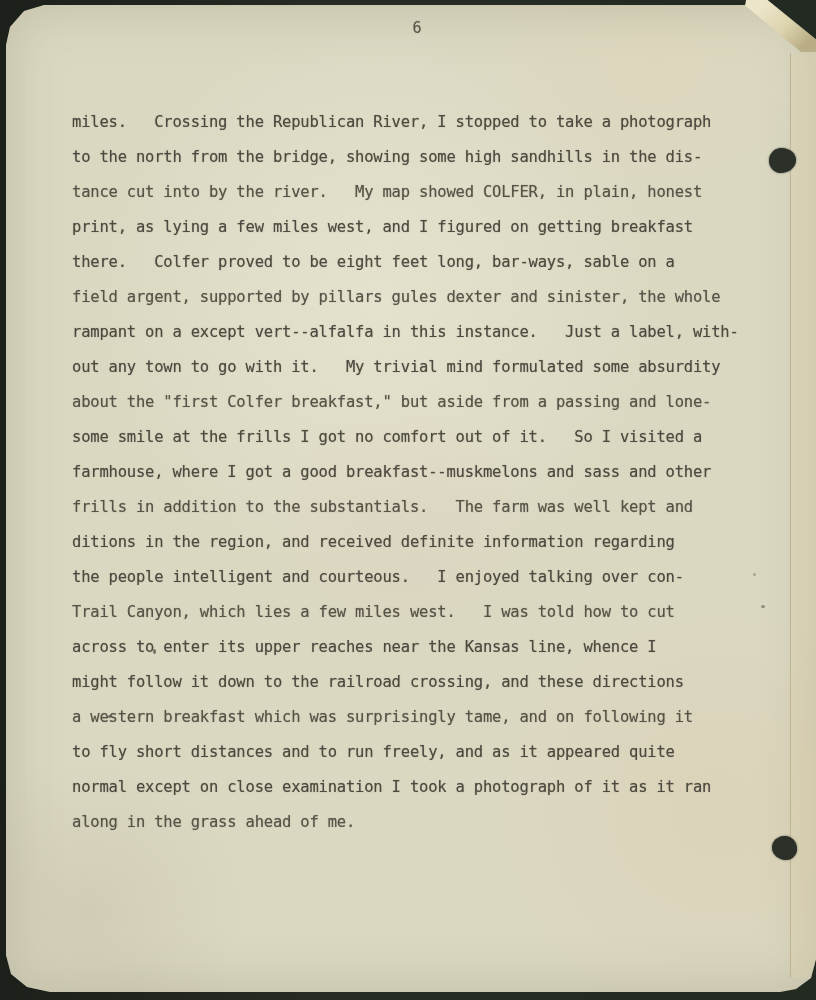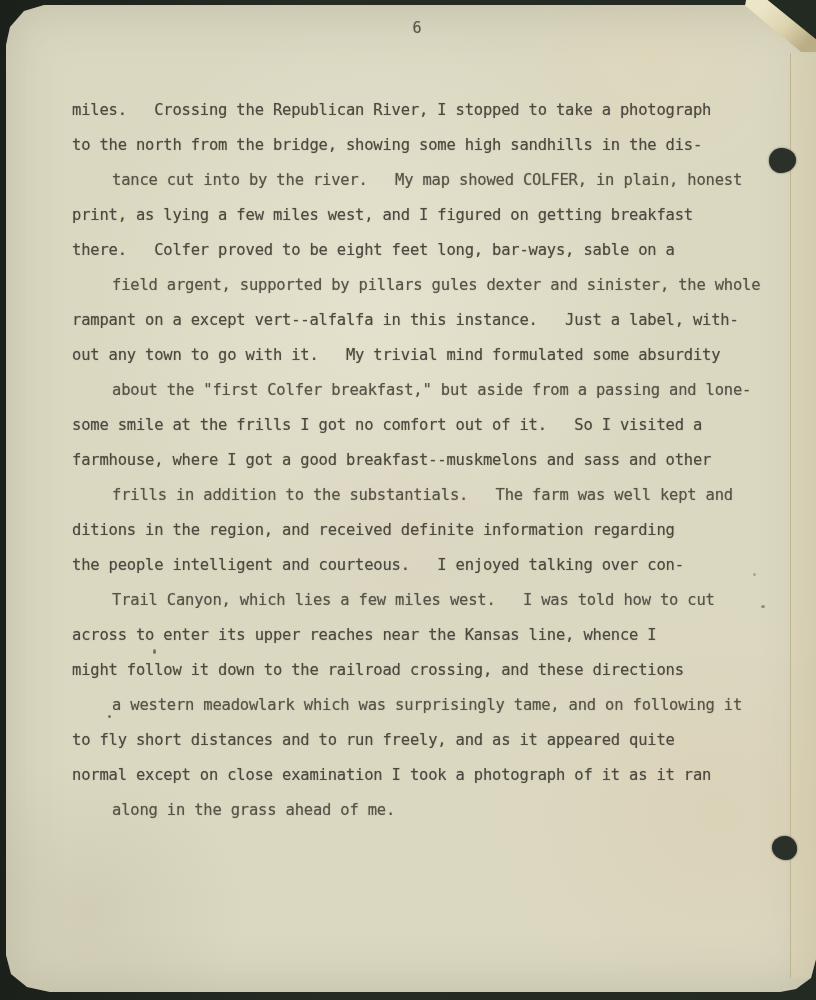--- a/index.html
+++ b/index.html
@@ -62,33 +62,33 @@
     top: 14px;
     width: 30px;
     text-align: center;
     font-size: 15px;
     color: rgba(75,72,62,0.82);
     text-shadow: 0 0 1px rgba(75,72,62,0.5);
   }
   .text-body {
     position: absolute;
     left: 66px;
-    top: 88px;
+    top: 100px;
     width: 700px;
   }
   .line {
     white-space: pre;
     height: 35px;
     line-height: 35px;
     font-size: 15.5px;
     letter-spacing: -0.2px;
     color: rgba(72,68,58,0.93);
     text-shadow: 0 0 1px rgba(72,68,58,0.55);
   }
-  .line:nth-child(3n)   { transform: translateY(0.4px);  color: rgba(78,74,63,0.88); margin-left: 40px; }
+  .line:nth-child(3n)   { transform: translateY(0.4px);  color: rgba(78,74,63,0.88); }
   .line:nth-child(3n+1) { transform: translateY(-0.3px); }
   .ink-blot {
     position: absolute;
     background: #2b3029;
     box-shadow: 0 0 2px rgba(43,48,41,0.8);
   }
   .ink-blot.top {
     left: 763px; top: 143px;
     width: 27px; height: 25px;
     border-radius: 46% 54% 58% 42% / 50% 48% 52% 50%;
@@ -126,21 +126,21 @@
         <div class="line">out any town to go with it.   My trivial mind formulated some absurdity</div>
         <div class="line">about the "first Colfer breakfast," but aside from a passing and lone-</div>
         <div class="line">some smile at the frills I got no comfort out of it.   So I visited a</div>
         <div class="line">farmhouse, where I got a good breakfast--muskmelons and sass and other</div>
         <div class="line">frills in addition to the substantials.   The farm was well kept and</div>
         <div class="line">ditions in the region, and received definite information regarding</div>
         <div class="line">the people intelligent and courteous.   I enjoyed talking over con-</div>
         <div class="line">Trail Canyon, which lies a few miles west.   I was told how to cut</div>
         <div class="line">across to enter its upper reaches near the Kansas line, whence I</div>
         <div class="line">might follow it down to the railroad crossing, and these directions</div>
-        <div class="line">a western meadowlark which was surprisingly tame, and on following it</div>
+        <div class="line">a western breakfast which was surprisingly tame, and on following it</div>
         <div class="line">to fly short distances and to run freely, and as it appeared quite</div>
         <div class="line">normal except on close examination I took a photograph of it as it ran</div>
         <div class="line">along in the grass ahead of me.</div>
       </div>
     <div class="ink-blot top"></div>
     <div class="ink-blot bottom"></div>
     <div class="speck s1"></div>
     <div class="speck s2"></div>
     <div class="speck s3"></div>
     <div class="speck s4"></div>

